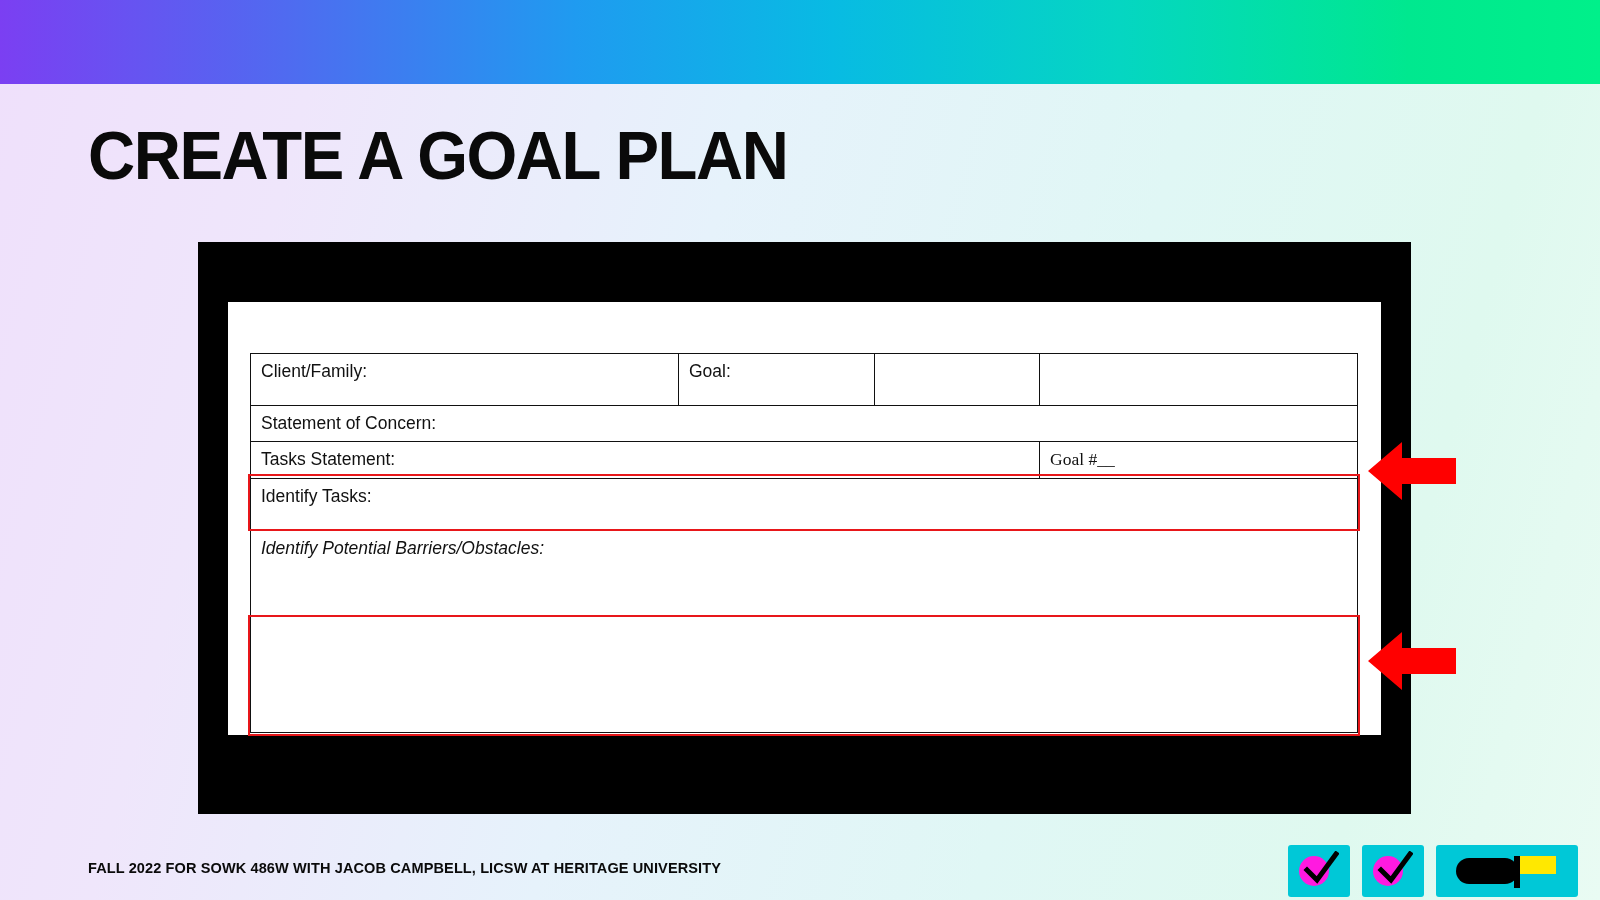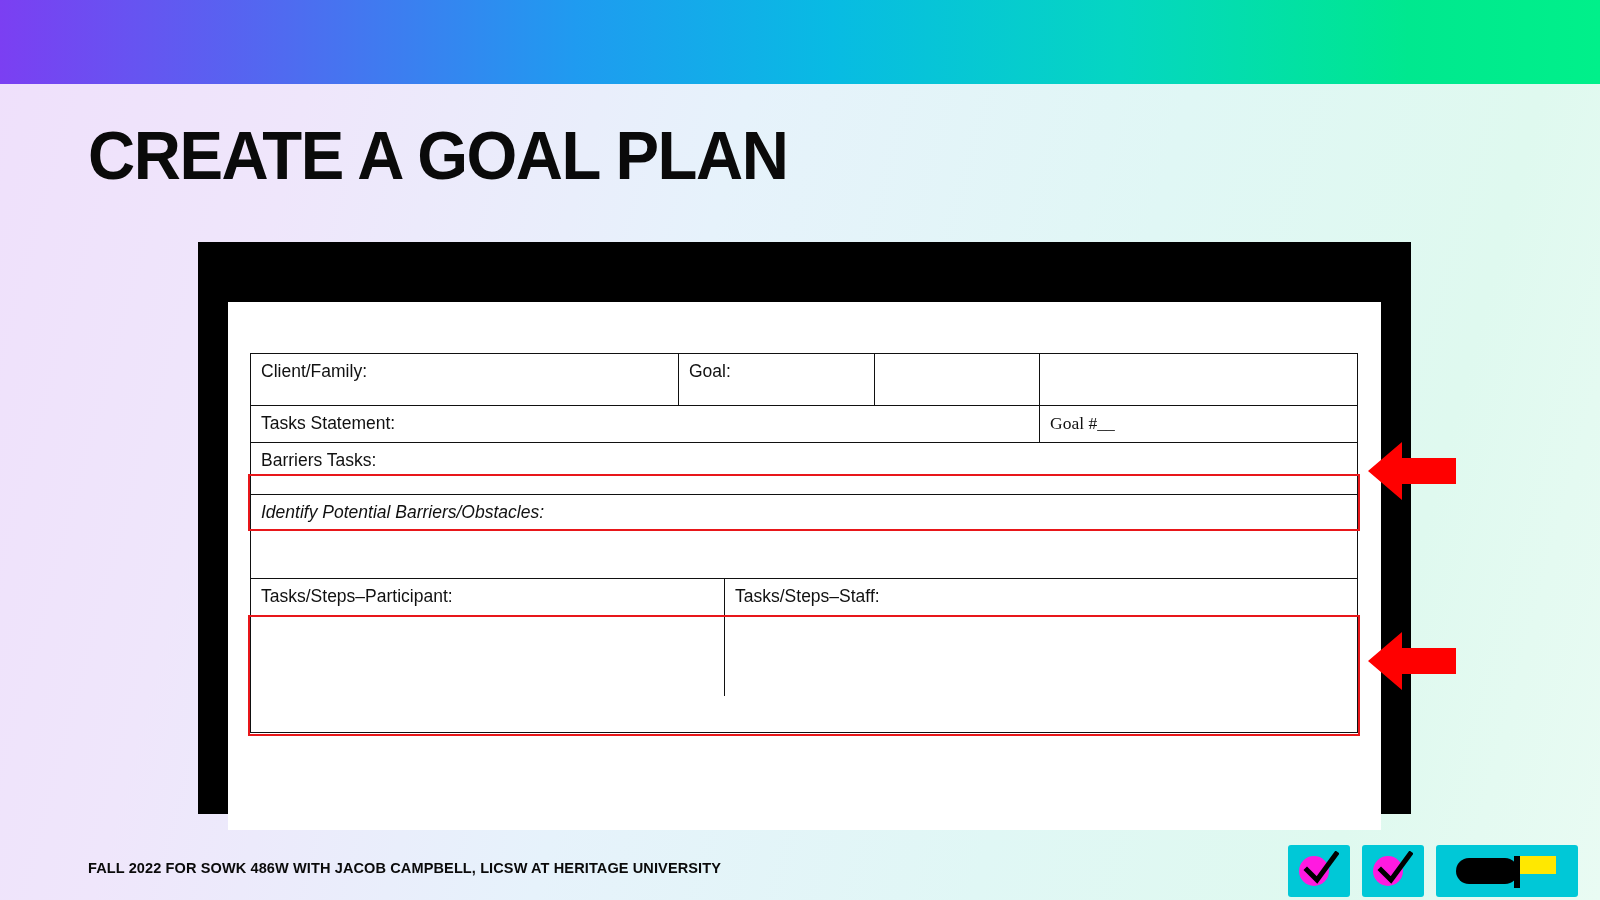--- a/index.html
+++ b/index.html
@@ -47,21 +47,21 @@
     top: 242px;
     width: 1213px;
     height: 572px;
     background: #000000;
   }
   .doc {
     position: absolute;
     left: 30px;
     top: 60px;
     width: 1153px;
-    height: 528px;
+    height: 433px;
     background: #ffffff;
   }
   .table {
     position: absolute;
     left: 22px;
     top: 51px;
     width: 1108px;
     height: 380px;
     border: 1px solid #111;
     box-sizing: border-box;
@@ -215,38 +215,37 @@
 
       <div class="table">
 
         <div class="row r1">
           <div class="cell c1">Client/Family:</div>
           <div class="cell c2">Goal:</div>
           <div class="cell c3"></div>
           <div class="cell c4"></div>
         </div>
 
+        <div class="row r2">
+          <div class="cell c1">Statement of Concern:</div>
+        </div>
 
         <div class="row r3">
           <div class="cell c1">Tasks Statement:</div>
           <div class="cell c2">Goal #__</div>
         </div>
 
         <div class="row r4">
-          <div class="cell c1">Barriers Tasks:</div>
+          <div class="cell c1">Identify Tasks:</div>
         </div>
 
         <div class="row r5">
           <div class="cell c2">Identify Potential Barriers/Obstacles:</div>
         </div>
 
-        <div class="row r6">
-          <div class="cell c1">Tasks/Steps–Participant:</div>
-          <div class="cell c2">Tasks/Steps–Staff:</div>
-        </div>
 
       </div>
 
       <div class="hl hl-general"></div>
       <div class="hl hl-tasks"></div>
 
     </div>
   </div>
 
   <div class="arrow arrow-general">

